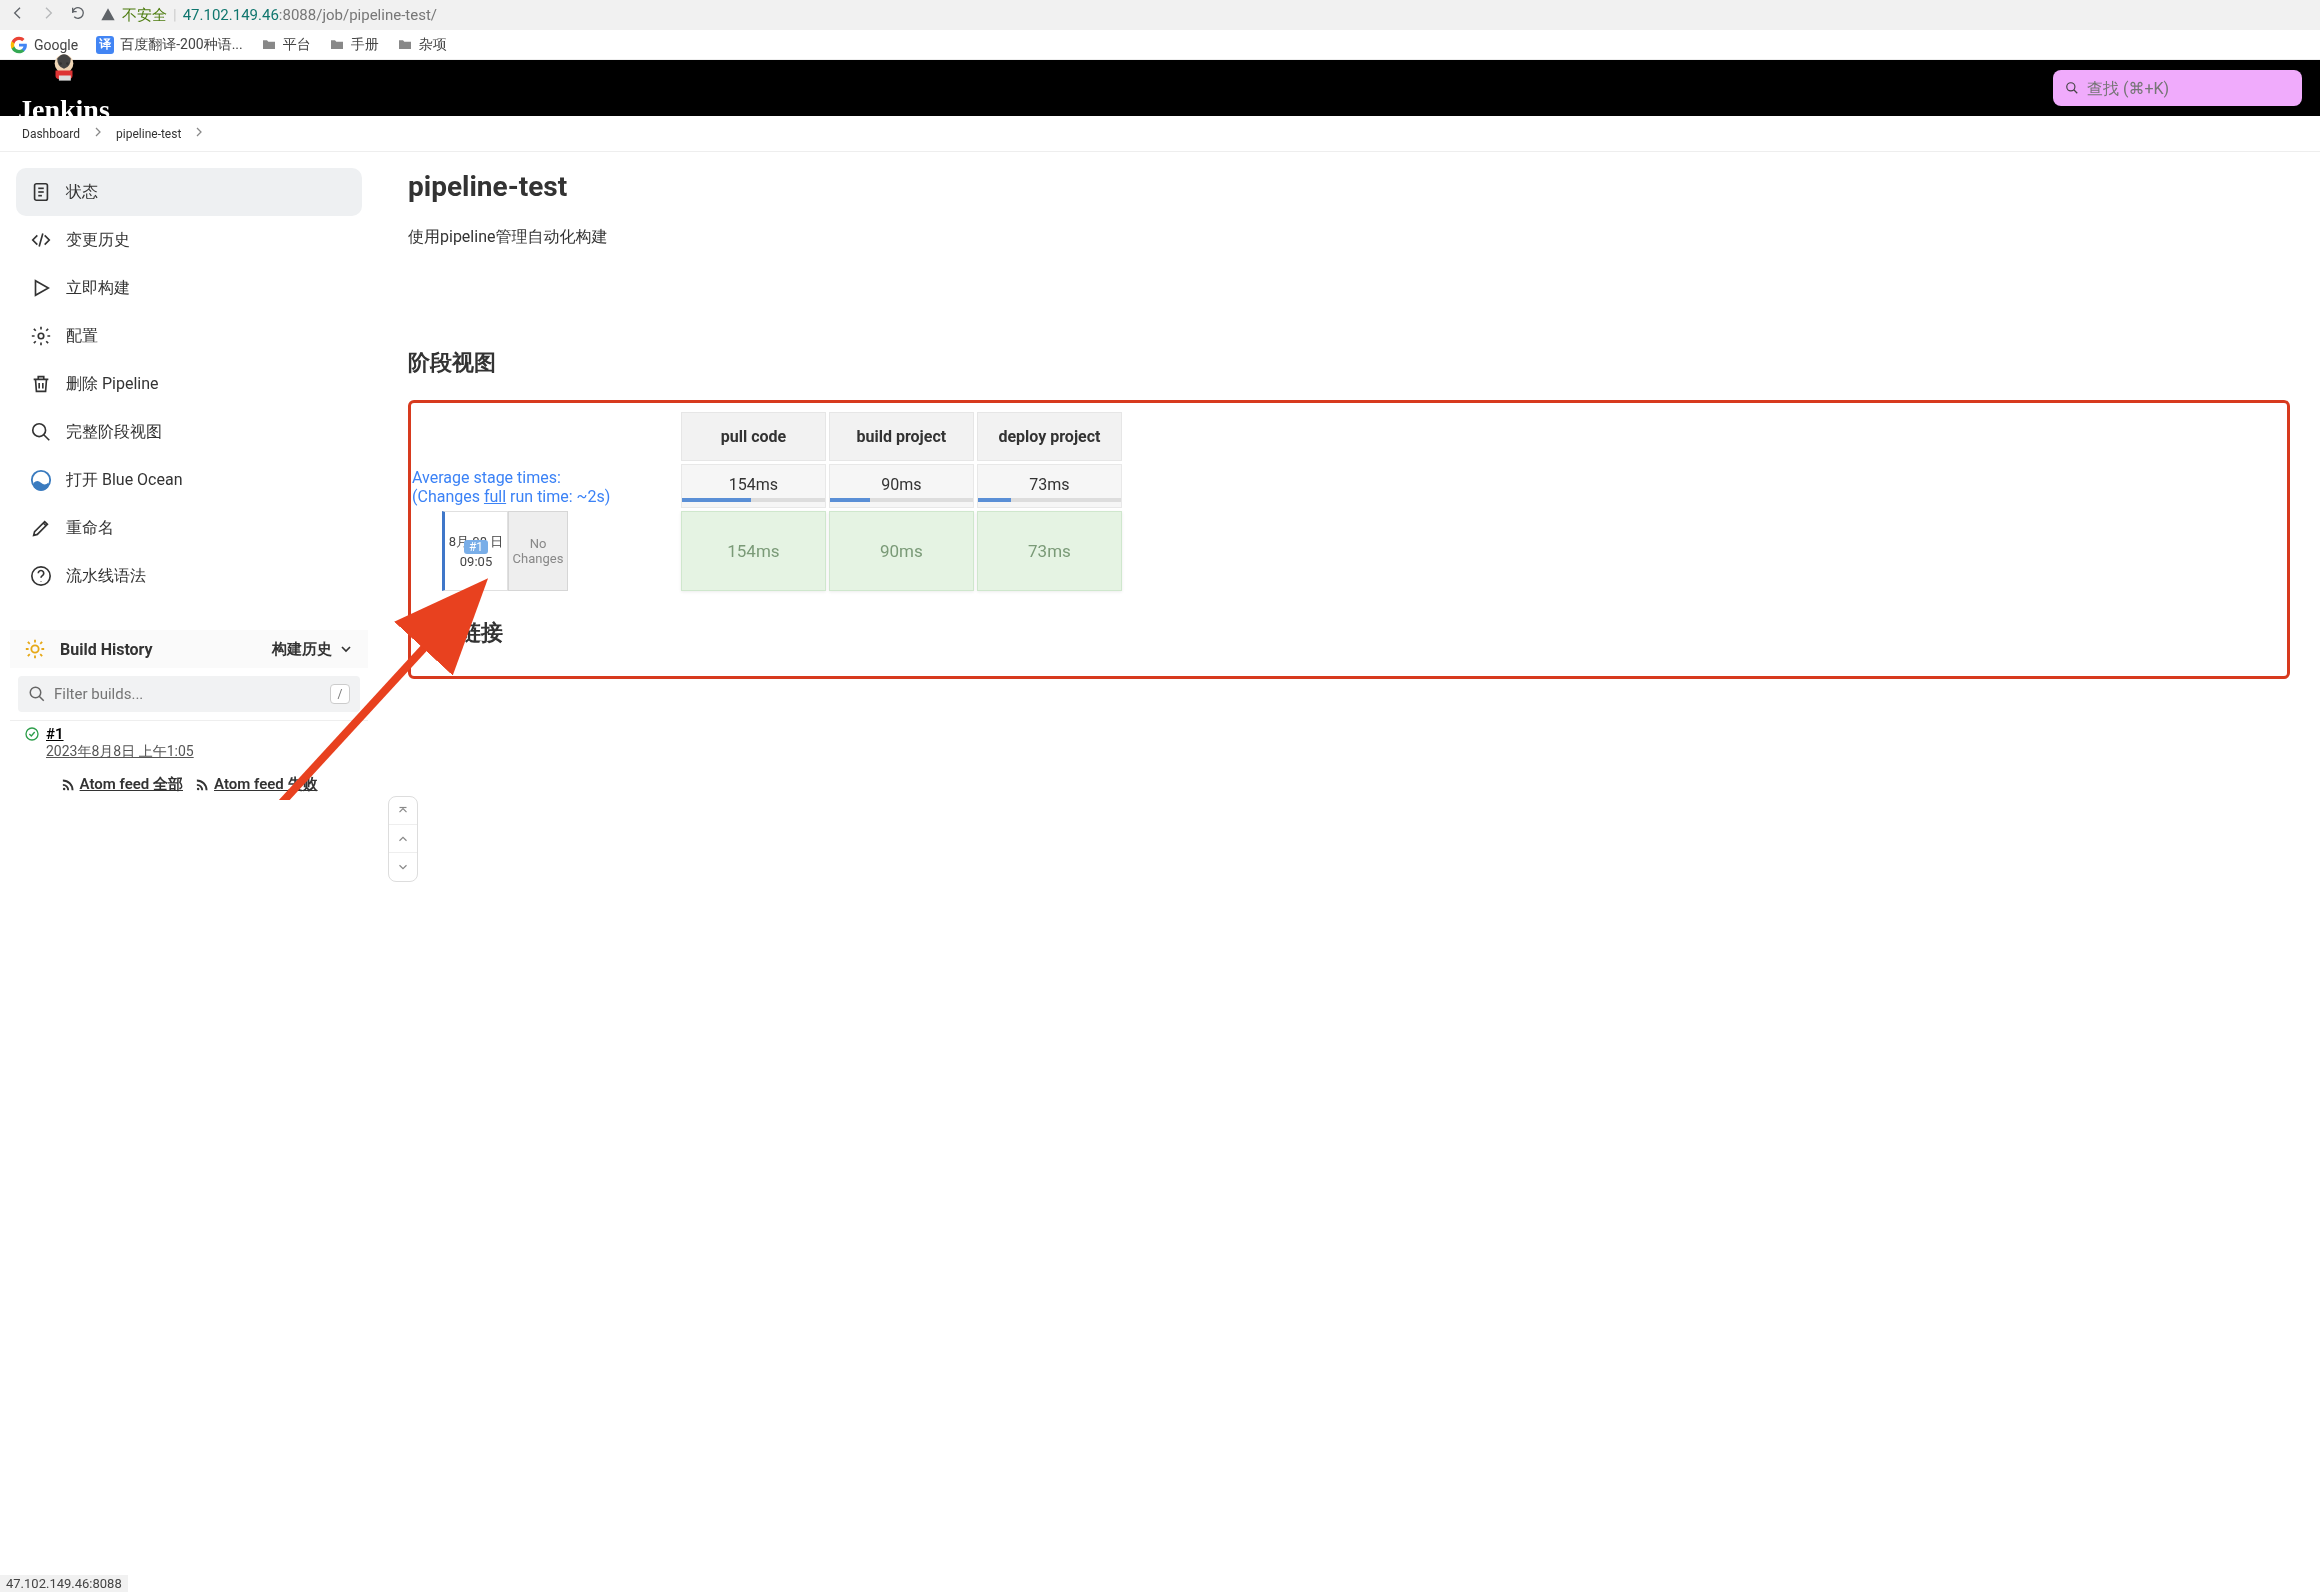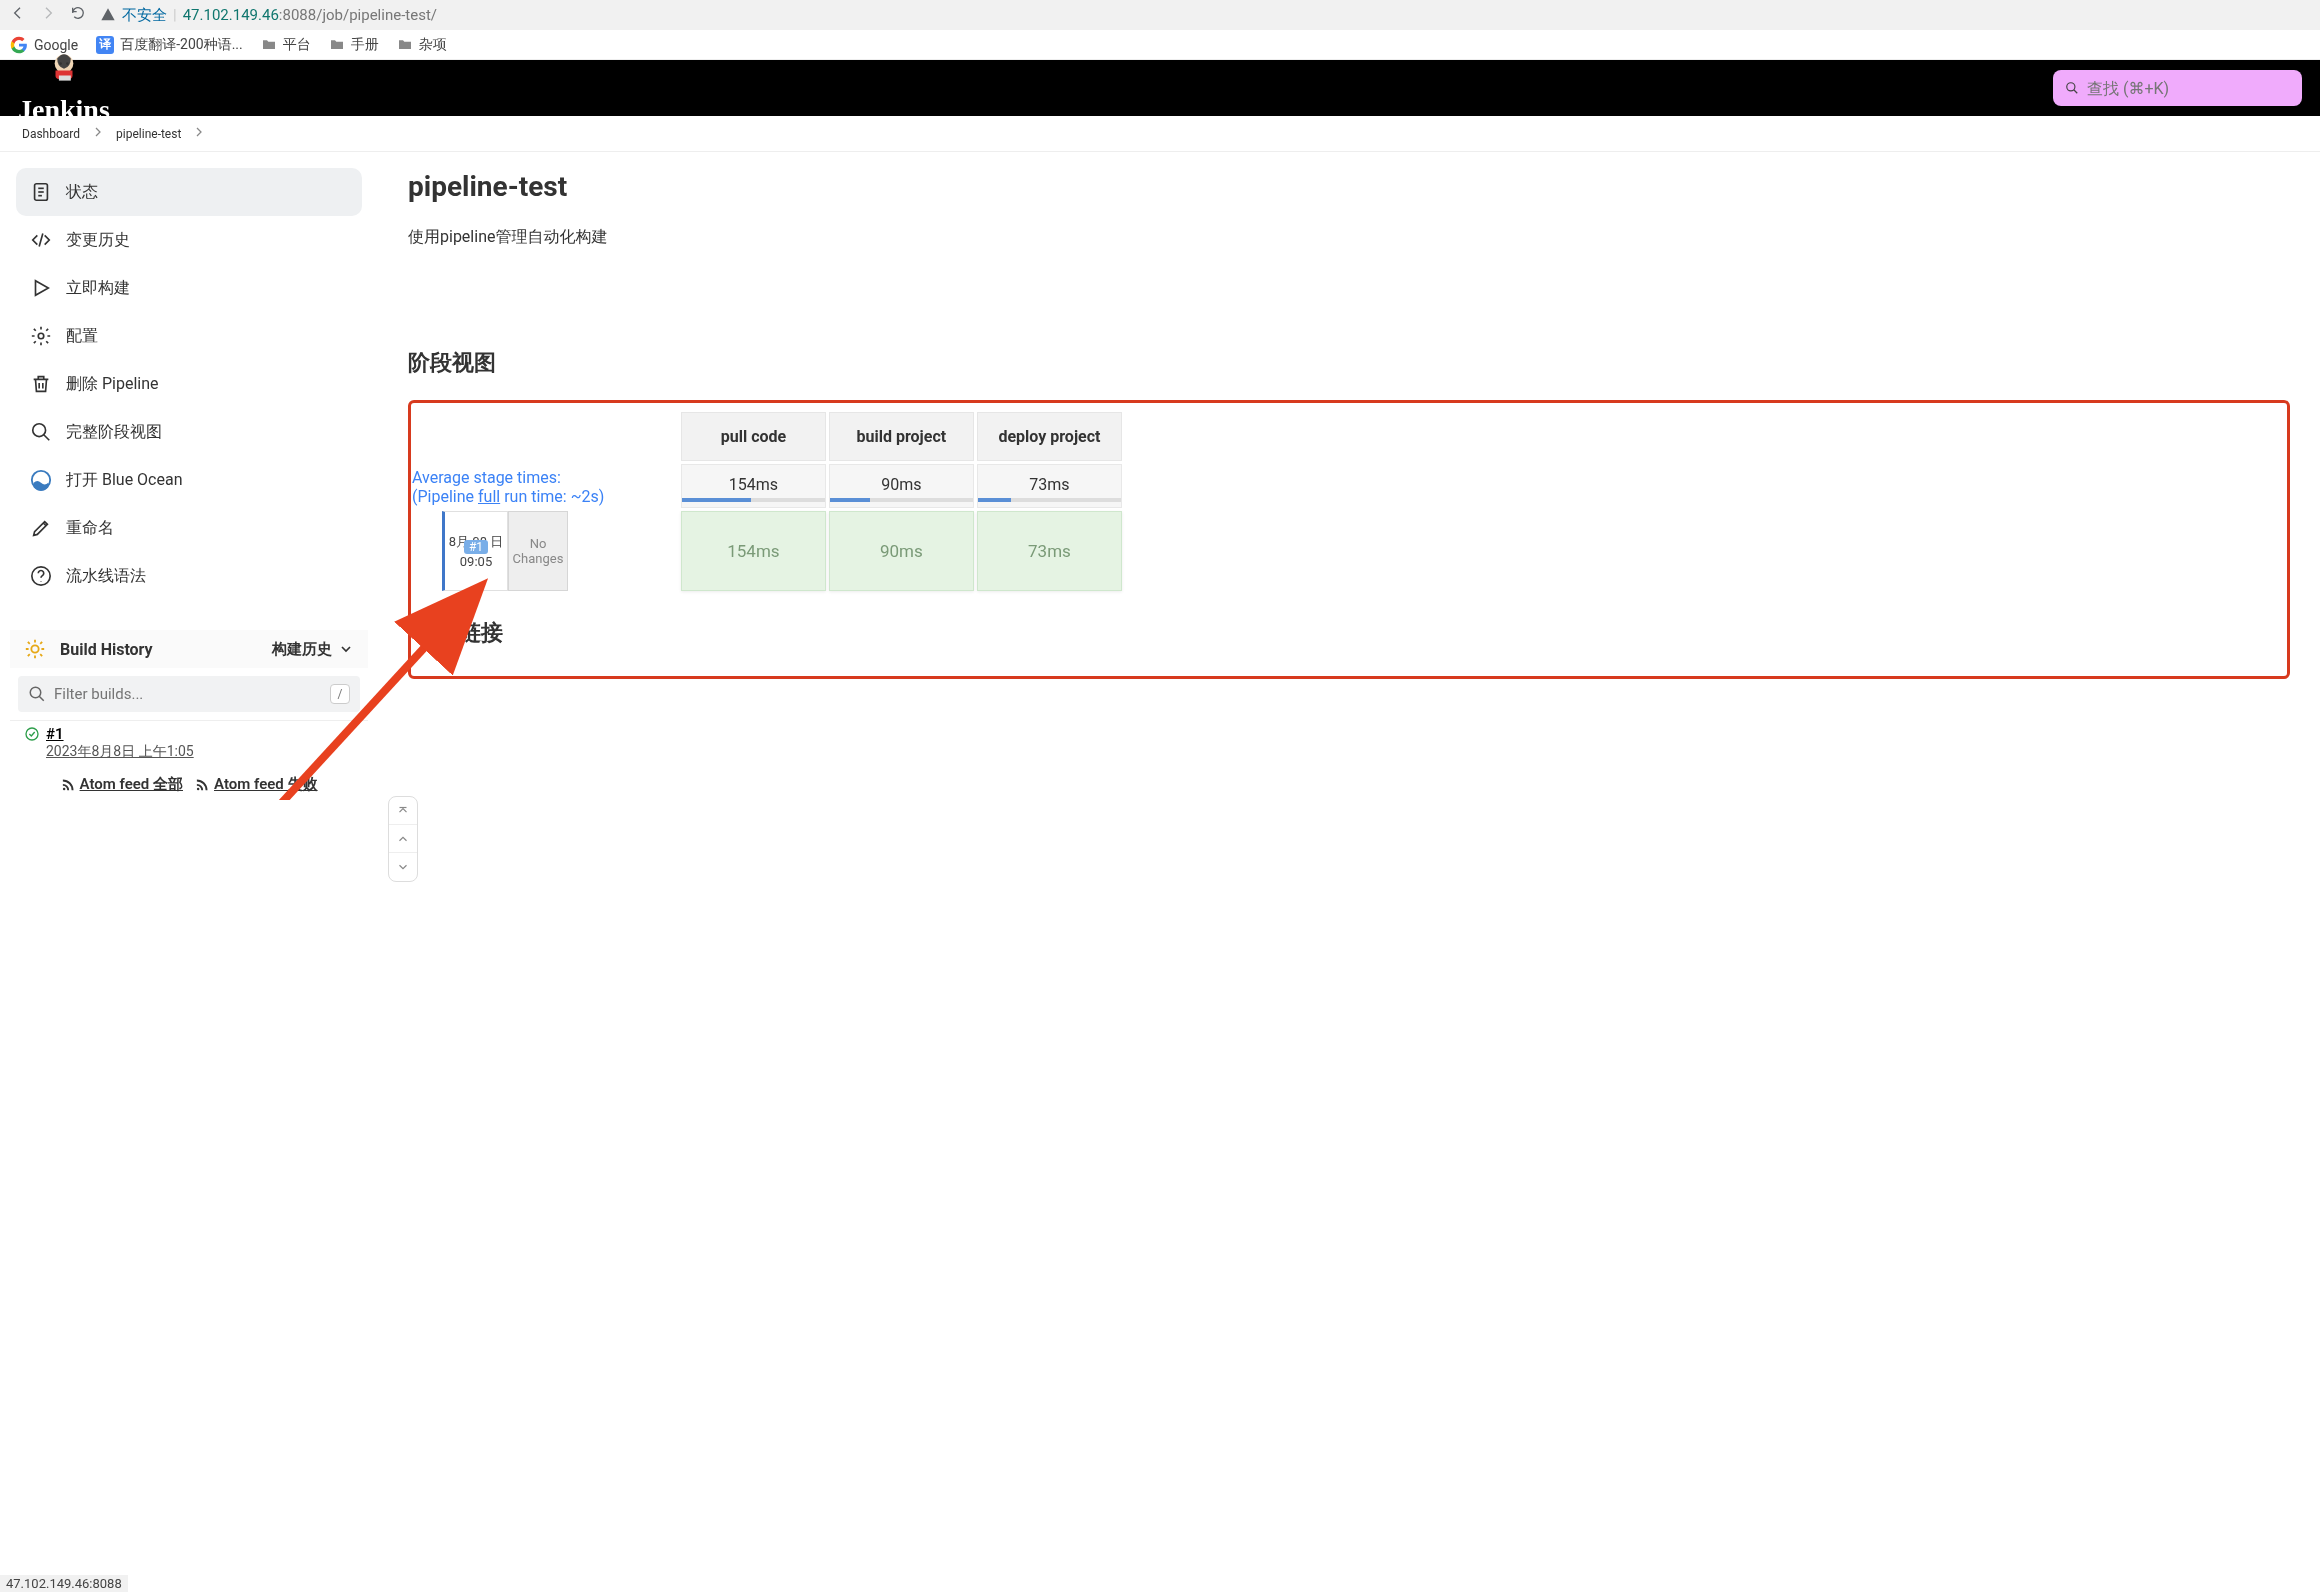--- a/index.html
+++ b/index.html
@@ -2,21 +2,21 @@
 <html><head>
 <meta charset="utf-8">
 <style>
 * { margin: 0; padding: 0; box-sizing: border-box; font-family: -apple-system, BlinkMacSystemFont, "Segoe UI", Roboto, Helvetica, Arial, sans-serif; }
 body { background: #fff; color: #333; font-size: 15px; }
 
 
 .browser-bar { height: 30px; background: #f1f1f1; display:flex; align-items:center; padding:0 10px; gap:14px; }
 .browser-bar svg { width:16px; height:16px; stroke:#5f6368; stroke-width:2; fill:none; }
 .browser-url { display:flex; align-items:center; color:#777; font-size:15px; gap:6px; }
-.browser-url .notsafe { color:#0369a1; }
+.browser-url .notsafe { color:#4d7c0f; }
 .browser-url .dark { color:#0f766e; }
 
 
 .bookmarks { height:30px; background:#fff; display:flex; align-items:center; padding:0 10px; gap:18px; font-size:14px; color:#444; border-bottom:1px solid #eee; }
 .bm-item { display:flex; align-items:center; gap:6px; }
 .bm-google { width:18px; height:18px; }
 .bm-trans { width:18px; height:18px; background:#4285f4; border-radius:3px; color:#fff; display:flex; align-items:center; justify-content:center; font-size:12px; font-weight:bold; }
 .bm-folder svg { width:16px; height:16px; fill:#888; }
 
 
@@ -317,21 +317,21 @@
         <tbody>
             <tr>
           <th class="blank"></th>
           <th class="stage">pull code</th>
           <th class="stage">build project</th>
           <th class="stage">deploy project</th>
         </tr>
         <tr>
           <td class="avg-cell">
             <div class="line1">Average stage times:</div>
-            <div class="line2"><span>(Pipeline </span><u>full</u><span> run time: ~2s)</span></div>
+            <div class="line2"><span>(Changes </span><u>full</u><span> run time: ~2s)</span></div>
           </td>
           <td class="time-cell">
                 <div class="val">154ms</div>
                 <div class="bar">
                   <div class="fill" style="width:48%"></div>
                 </div>
               </td>
           <td class="time-cell">
                 <div class="val">90ms</div>
                 <div class="bar">

